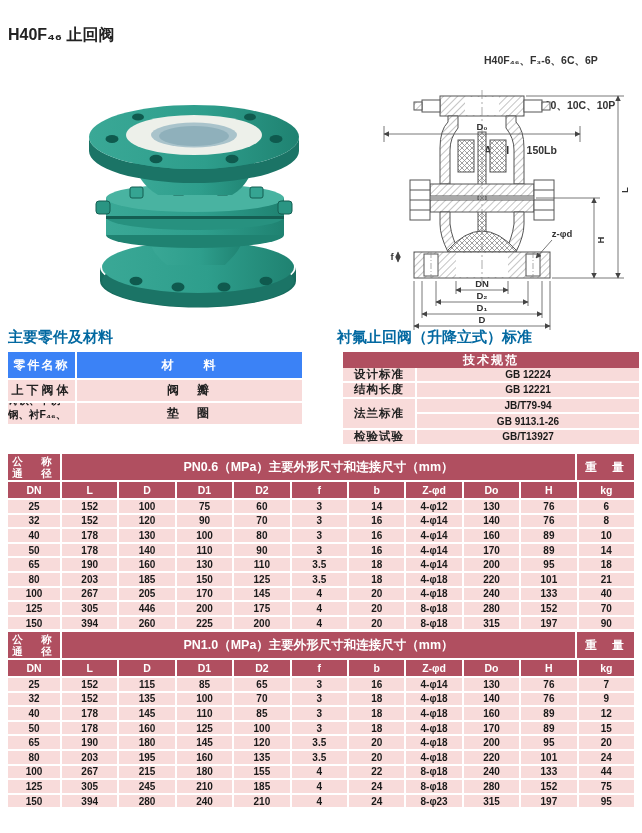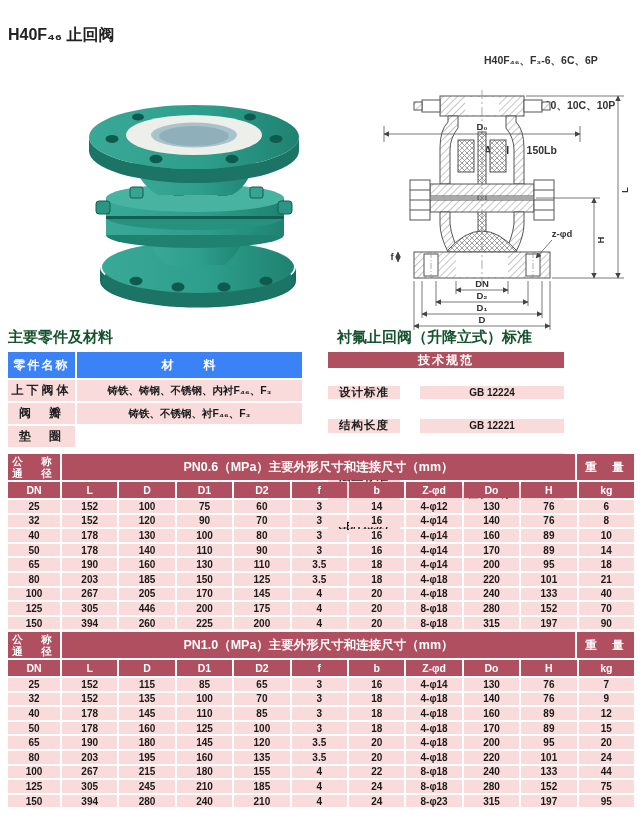--- a/index.html
+++ b/index.html
@@ -9,38 +9,38 @@
   
   .page-title{position:absolute;left:8px;top:25px;font-size:16px;font-weight:bold;color:#222;}
   .hdr-right{position:absolute;left:484px;top:23px;font-size:10.5px;font-weight:bold;
              color:#333;line-height:15px;white-space:pre;}
 
   
   .photo-wrap{position:absolute;left:78px;top:95px;width:232px;height:215px;}
   .drawing-wrap{position:absolute;left:352px;top:88px;width:285px;height:248px;}
 
   
-  .sec-title{position:absolute;top:328px;font-size:15px;font-weight:bold;color:#14532d;}
+  .sec-title{position:absolute;top:328px;font-size:15px;font-weight:bold;color:#0369a1;}
   .sec-title.left{left:8px;} .sec-title.right{left:337px;}
 
   
   .tcell{display:flex;align-items:center;justify-content:center;background:#f8dbda;
          font-size:10px;font-weight:600;color:#1a1a1a;overflow:hidden;}
   .trow{display:grid;grid-template-columns:52px repeat(10,1fr);gap:2px;}
 
   
   .mat-table{position:absolute;left:8px;top:352px;width:294px;display:grid;
              grid-template-columns:67px 1fr;gap:2px;}
   .mat-table .hd{background:#3b82f6;color:#fff;font-weight:bold;font-size:12px;height:26px;letter-spacing:2px;}
   .mat-table .pt{height:21px;font-size:12px;font-weight:bold;letter-spacing:3px;color:#222;}
   .mat-table .mt{height:21px;font-size:10.5px;}
 
   
-  .std-table{position:absolute;left:328px;top:352px;width:236px;display:grid;
-             grid-template-columns:72px 1fr;grid-auto-rows:13.6px;gap:20px;}
+  .std-table{position:absolute;left:343px;top:352px;width:296px;display:grid;
+             grid-template-columns:72px 1fr;grid-auto-rows:13.6px;gap:2px;}
   .std-table .hd{grid-column:1/-1;background:#b04f60;color:#fff;font-weight:bold;
                  font-size:12px;letter-spacing:2px;height:16px;}
   .std-table .lb{font-size:11.5px;font-weight:bold;letter-spacing:1px;color:#222;}
   .std-table .span2{grid-row:span 2;}
   .std-table .vl{font-size:10px;}
 
   
   .dim-table{position:absolute;left:8px;width:626px;display:flex;flex-direction:column;gap:2px;}
   #pn06-table{top:454px;} #pn10-table{top:632px;}
   .dt-ghead{display:grid;grid-template-columns:52px 1fr 57px;gap:2px;height:26px;}
@@ -213,33 +213,33 @@
     </svg>
   </div>
 
   <div class="sec-title left">主要零件及材料</div>
   <div class="sec-title right">衬氟止回阀（升降立式）标准</div>
 
   <div class="mat-table">
     <div class="tcell hd">零件名称</div>
     <div class="tcell hd">材　　料</div>
     <div class="tcell pt">上下阀体</div>
-    <div class="tcell mt">铸铁、铸钢、不锈钢、内衬F₄₆、F₃</div>
     <div class="tcell pt">阀　瓣</div>
     <div class="tcell mt">铸铁、不锈钢、衬F₄₆、F₃</div>
     <div class="tcell pt">垫　圈</div>
   </div>
 
   <div class="std-table">
     <div class="tcell hd">技术规范</div>
     <div class="tcell lb">设计标准</div>
     <div class="tcell vl">GB 12224</div>
     <div class="tcell lb">结构长度</div>
     <div class="tcell vl">GB 12221</div>
     <div class="tcell lb span2">法兰标准</div>
+    <div class="tcell vl">JB/T79-94</div>
     <div class="tcell vl">GB 9113.1-26</div>
     <div class="tcell lb">检验试验</div>
     <div class="tcell vl">GB/T13927</div>
   </div>
 
   <div class="dim-table" id="pn06-table">
     <div class="dt-ghead">
       <div class="tcell dt-corner">
         <span>公　称</span>
         <span>通　径</span>

